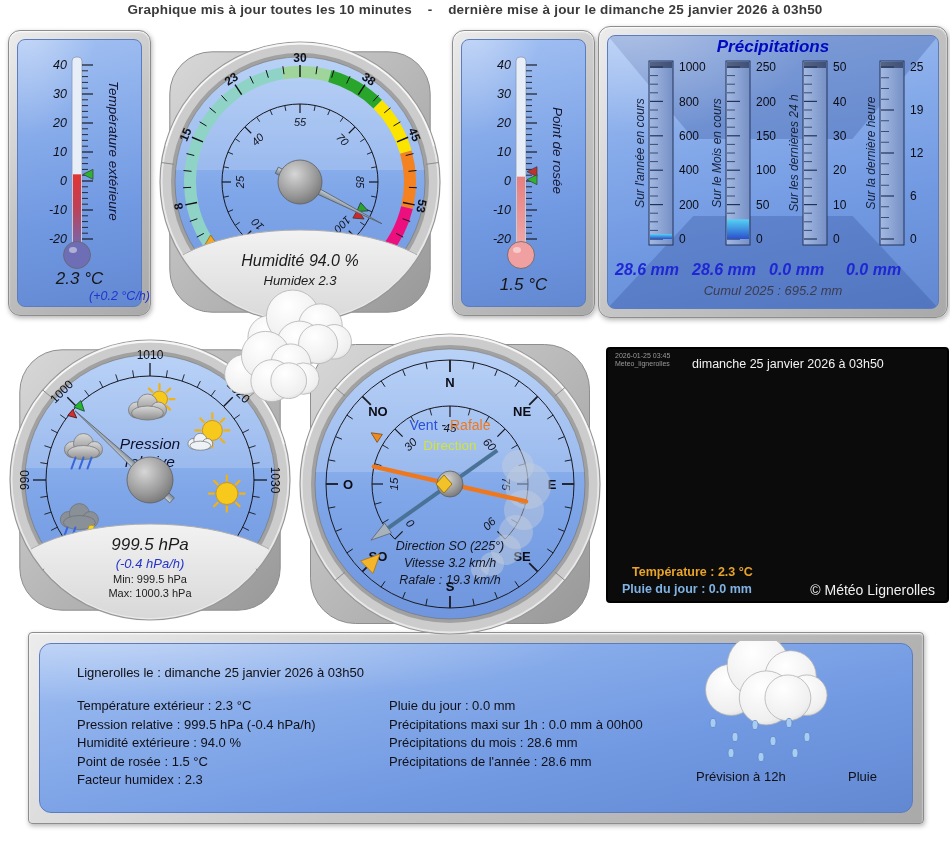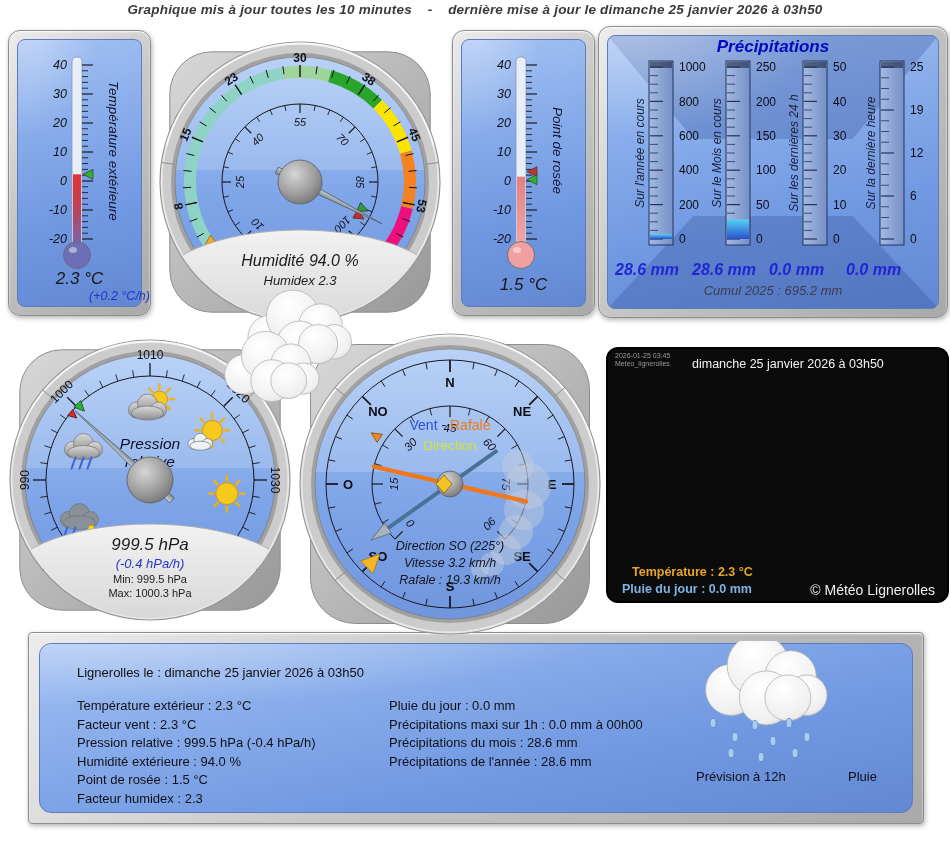--- a/index.html
+++ b/index.html
@@ -1,31 +1,31 @@
 <!DOCTYPE html>
 <html><head>
 <meta charset="utf-8">
 <style>
   html,body{margin:0;padding:0;background:#ffffff;font-family:"Liberation Sans",sans-serif;}
   .stage{position:relative;width:950px;height:860px;background:#ffffff;overflow:hidden;}
-  .title{position:absolute;top:2px;left:0;width:100%;text-align:center;font-size:13.5px;font-weight:bold;font-style:italic;color:#3a3a3a;letter-spacing:.2px;}
+  .title{position:absolute;top:2px;left:0;width:100%;text-align:center;font-size:13.5px;font-weight:bold;color:#3a3a3a;letter-spacing:.2px;}
   .frame{position:absolute;background:linear-gradient(135deg,#ececec,#c6c6c6 45%,#a9a9a9);border:1px solid #8d8d8d;border-radius:12px;box-shadow:inset 0 1px 2px #ffffff,1px 2px 5px rgba(0,0,0,.30);}
   .panel-blue{position:absolute;inset:8px;border-radius:8px;border:1px solid #5c7cc0;background:linear-gradient(168deg,#a2c0f2 0%,#84a9e9 38%,#7199e2 65%,#6288d2 100%);overflow:hidden;}
   .panel-blue::after{content:"";position:absolute;left:-20%;top:-30%;width:90%;height:70%;background:radial-gradient(ellipse at 30% 30%,rgba(255,255,255,.40),rgba(255,255,255,0) 65%);}
   .trap-top{position:absolute;top:0;left:0;right:0;height:38%;background:rgba(40,66,138,.26);clip-path:polygon(0 0,100% 0,74% 100%,26% 100%);}
   .trap-bot{position:absolute;bottom:0;left:0;right:0;height:34%;background:rgba(40,66,138,.26);clip-path:polygon(26% 0,74% 0,100% 100%,0 100%);}
   .vlabel{position:absolute;writing-mode:vertical-rl;font-style:italic;font-size:13.5px;color:#141430;display:flex;align-items:center;justify-content:center;}
   .tvalue{position:absolute;width:100%;text-align:center;font-style:italic;font-size:17px;color:#161616;}
   .ttrend{position:absolute;width:100%;text-align:right;font-style:italic;font-size:12.5px;color:#2334cc;}
   .thermo-svg,.gauge-svg{position:absolute;left:0;top:0;}
   svg text{font-family:"Liberation Sans",sans-serif;}
   .precip-title{position:absolute;top:10px;width:100%;text-align:center;font-size:17px;font-weight:bold;font-style:italic;color:#0008c0;}
   .precip-val{position:absolute;width:92px;text-align:left;font-size:16px;font-weight:bold;font-style:italic;color:#1f27d4;}
   .precip-cumul{position:absolute;top:256px;width:100%;text-align:center;font-size:13px;font-style:italic;color:#3c3c50;}
-  .webcam{position:absolute;background:#0b0b0b;border:2px solid #000;border-radius:12px;overflow:hidden;}
+  .webcam{position:absolute;background:#0b0b0b;border:2px solid #000;border-radius:4px;overflow:hidden;}
   .wc-ts{position:absolute;left:7px;top:3px;font-size:7px;line-height:8px;color:#9a9a9a;}
   .wc-dt{position:absolute;left:84px;top:8px;font-size:12.5px;color:#f2f2f2;}
   .wc-temp{position:absolute;left:24px;top:216px;font-size:12.5px;font-weight:bold;color:#e8a428;}
   .wc-rain{position:absolute;left:14px;top:233px;font-size:12.5px;font-weight:bold;color:#7fb2e4;}
   .wc-credit{position:absolute;right:12px;top:233px;font-size:14px;color:#efefef;}
   .sum-header{position:absolute;left:48px;top:32px;font-size:13px;color:#101016;}
   .sum-col{position:absolute;font-size:13px;color:#101016;line-height:18.5px;}
   .sum-label{position:absolute;font-size:13px;color:#101016;margin-left:47px;}
   .clouds{position:absolute;z-index:6;}
 </style>
@@ -714,21 +714,20 @@
     <div class="wc-temp">Température : 2.3 °C</div>
     <div class="wc-rain">Pluie  du  jour : 0.0 mm</div>
     <div class="wc-credit">© Météo Lignerolles</div>
   </div>
 
   <div class="frame" style="left:28px;top:632px;width:894px;height:190px;border-radius:4px">
     <div class="panel-blue" style="inset:10px;border-radius:12px"></div>
     <div class="sum-header">Lignerolles le : dimanche 25 janvier 2026 à 03h50</div>
     <div class="sum-col" style="left:48px;top:64px">
       <div>Température extérieur : 2.3 °C</div>
-      <div>Facteur vent : 2.3 °C</div>
       <div>Pression relative : 999.5 hPa (-0.4 hPa/h)</div>
       <div>Humidité extérieure : 94.0 %</div>
       <div>Point de rosée : 1.5 °C</div>
       <div>Facteur humidex : 2.3</div>
     </div>
     <div class="sum-col" style="left:360px;top:64px">
       <div>Pluie du jour : 0.0 mm</div>
       <div>Précipitations maxi sur 1h : 0.0 mm à 00h00</div>
       <div>Précipitations du mois : 28.6 mm</div>
       <div>Précipitations de l'année : 28.6 mm</div>

